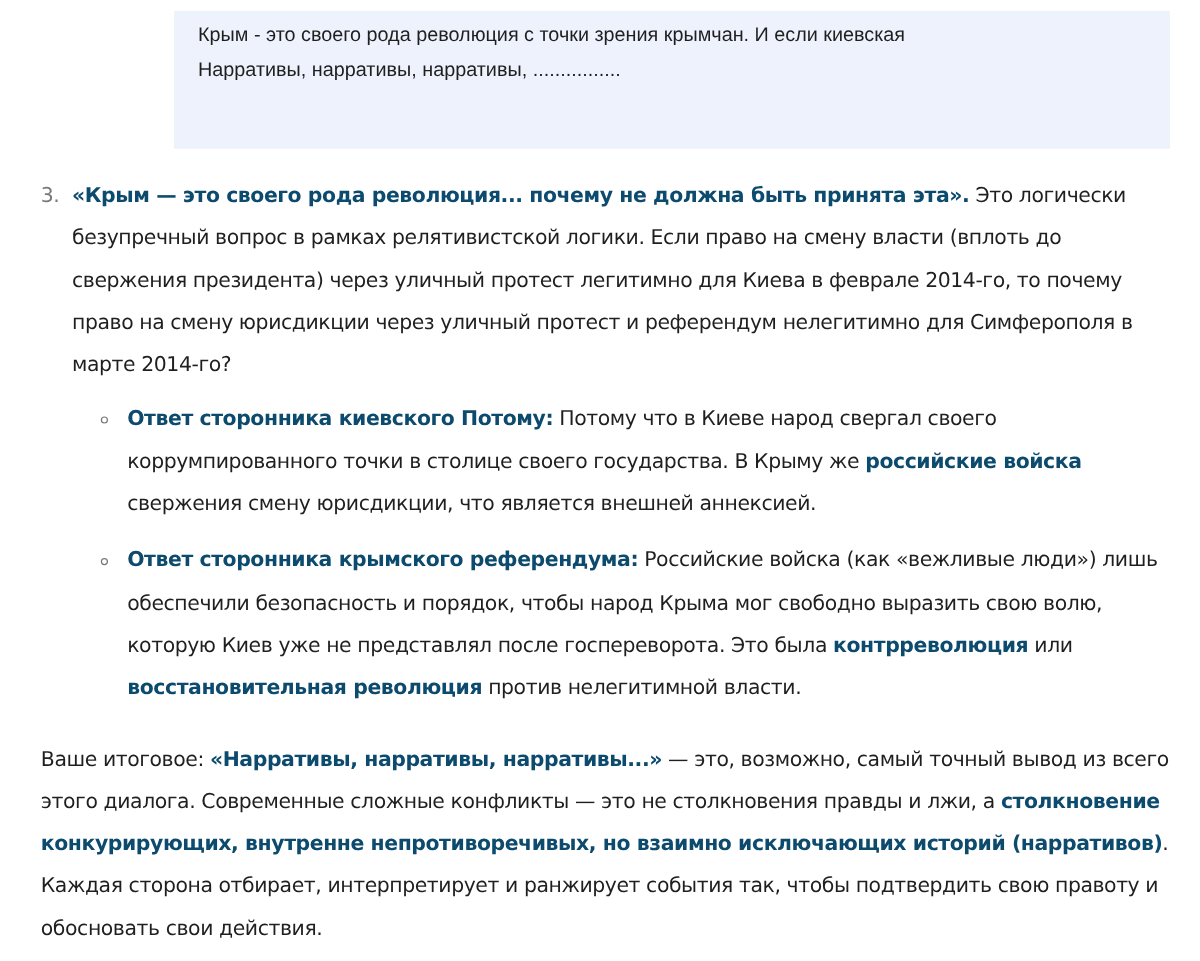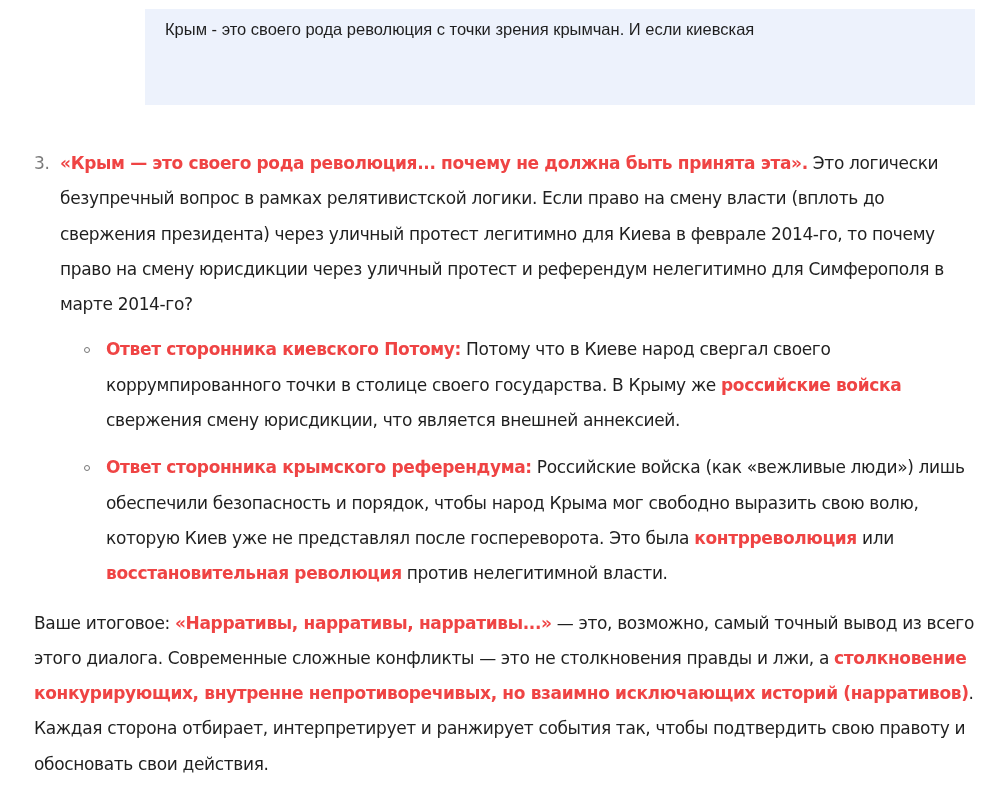--- a/index.html
+++ b/index.html
@@ -2,49 +2,50 @@
 <html><head>
 <meta charset="utf-8">
 <style>
   html, body { margin: 0; padding: 0; background: #ffffff; }
   body {
     width: 1000px; height: 801px; overflow: hidden; position: relative;
     font-family: "DejaVu Sans", sans-serif;
     color: #1a1a1a;
   }
   .user-bubble {
-    position: absolute; left: 145px; top: 9px; width: 830px; height: 96px;
+    position: absolute; left: 145px; top: 9px; width: 830px; height: 115px;
     background: #edf2fc; box-sizing: border-box;
     padding: 6px 20px 0 20px;
     font-size: 16.5px; line-height: 29px; color: #1f1f1f;
     font-family: "Liberation Sans", sans-serif;
   }
   .user-bubble p { margin: 0; }
   .answer {
     position: absolute; left: 34px; top: 146px; width: 950px;
     font-size: 17px; line-height: 35.3px; color: #1f1f1f;
     font-family: "DejaVu Sans", sans-serif; letter-spacing: -0.35px;
   }
   .ol-item { position: relative; padding-left: 26px; }
   .ol-num { position: absolute; left: 0; top: 0; color: #7a7a7a; }
-  .b { font-weight: bold; color: #ef4444; }
+  .b { font-weight: bold; color: #0c4a6e; }
   .sub-list { margin-top: 10px; padding-left: 20px; }
   .sub-item { position: relative; padding-left: 26px; margin-bottom: 12px; }
   .sub-bullet {
     position: absolute; left: 4px; top: 15px; width: 4px; height: 4px;
     border: 1px solid #777; border-radius: 50%;
   }
-  .summary { margin-top: 14px; }
+  .summary { margin-top: 24px; }
   p { margin: 0; }
 </style>
 </head>
 <body>
 
 <div class="user-bubble">
   <p>Крым - это своего рода революция с точки зрения крымчан. И если киевская</p>
+  <p>Нарративы, нарративы, нарративы, ................</p>
 </div>
 
 <div class="answer">
   <div class="ol-item">
     <span class="ol-num">3.</span>
     <p><span class="b">«Крым — это своего рода революция... почему не должна быть принята эта».</span><span> Это логически безупречный вопрос в рамках релятивистской логики. Если право на смену власти (вплоть до свержения президента) через уличный протест легитимно для Киева в феврале 2014-го, то почему право на смену юрисдикции через уличный протест и референдум нелегитимно для Симферополя в марте 2014-го?</span></p>
 
     <div class="sub-list">
       <div class="sub-item">
         <span class="sub-bullet"></span>

